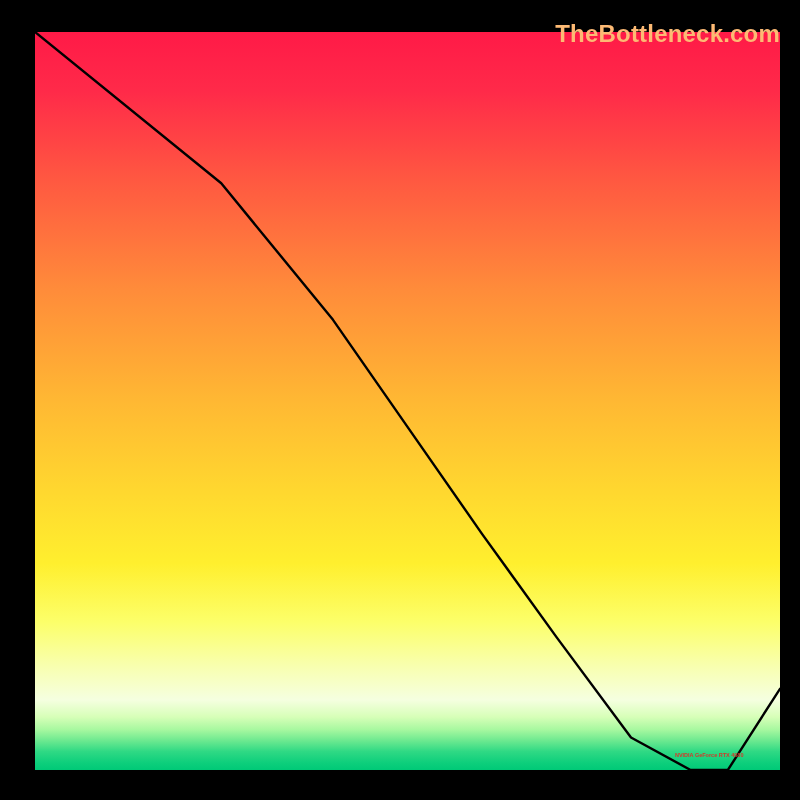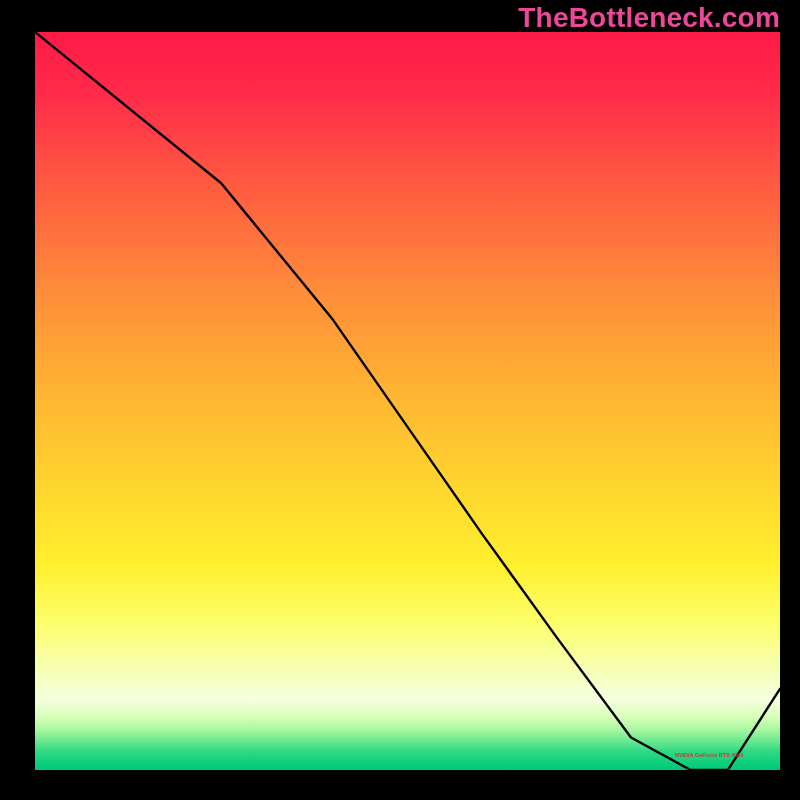--- a/index.html
+++ b/index.html
@@ -12,24 +12,24 @@
     font-family: Arial, Helvetica, sans-serif;
   }
   .frame {
     position: relative;
     width: 800px;
     height: 800px;
     background: #000;
   }
   .watermark {
     position: absolute;
-    top: 2px;
+    top: 20px;
     right: 20px;
-    color: #ec4899;
-    font-size: 28px;
+    color: #fdba74;
+    font-size: 24px;
     font-weight: 600;
     letter-spacing: 0.2px;
     z-index: 10;
   }
   svg {
     position: absolute;
     top: 0;
     left: 0;
   }
 </style>

